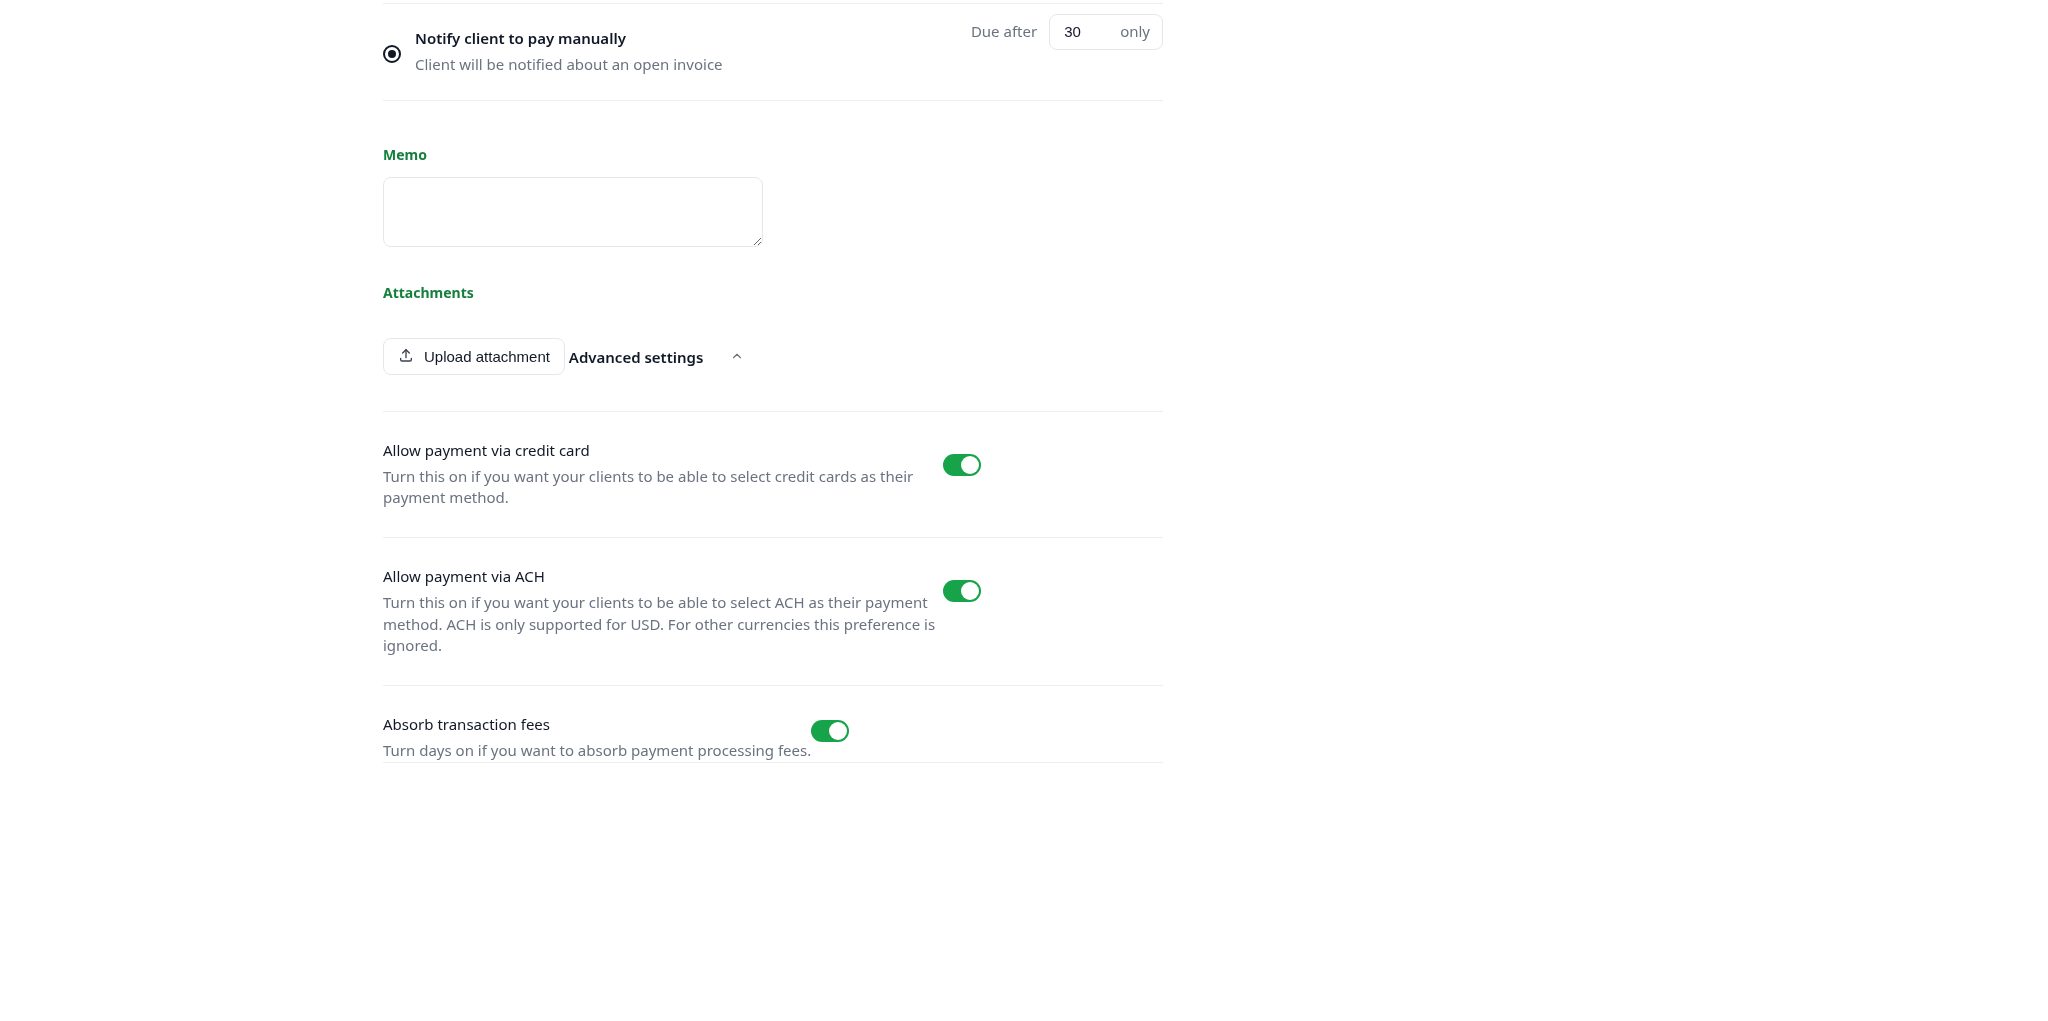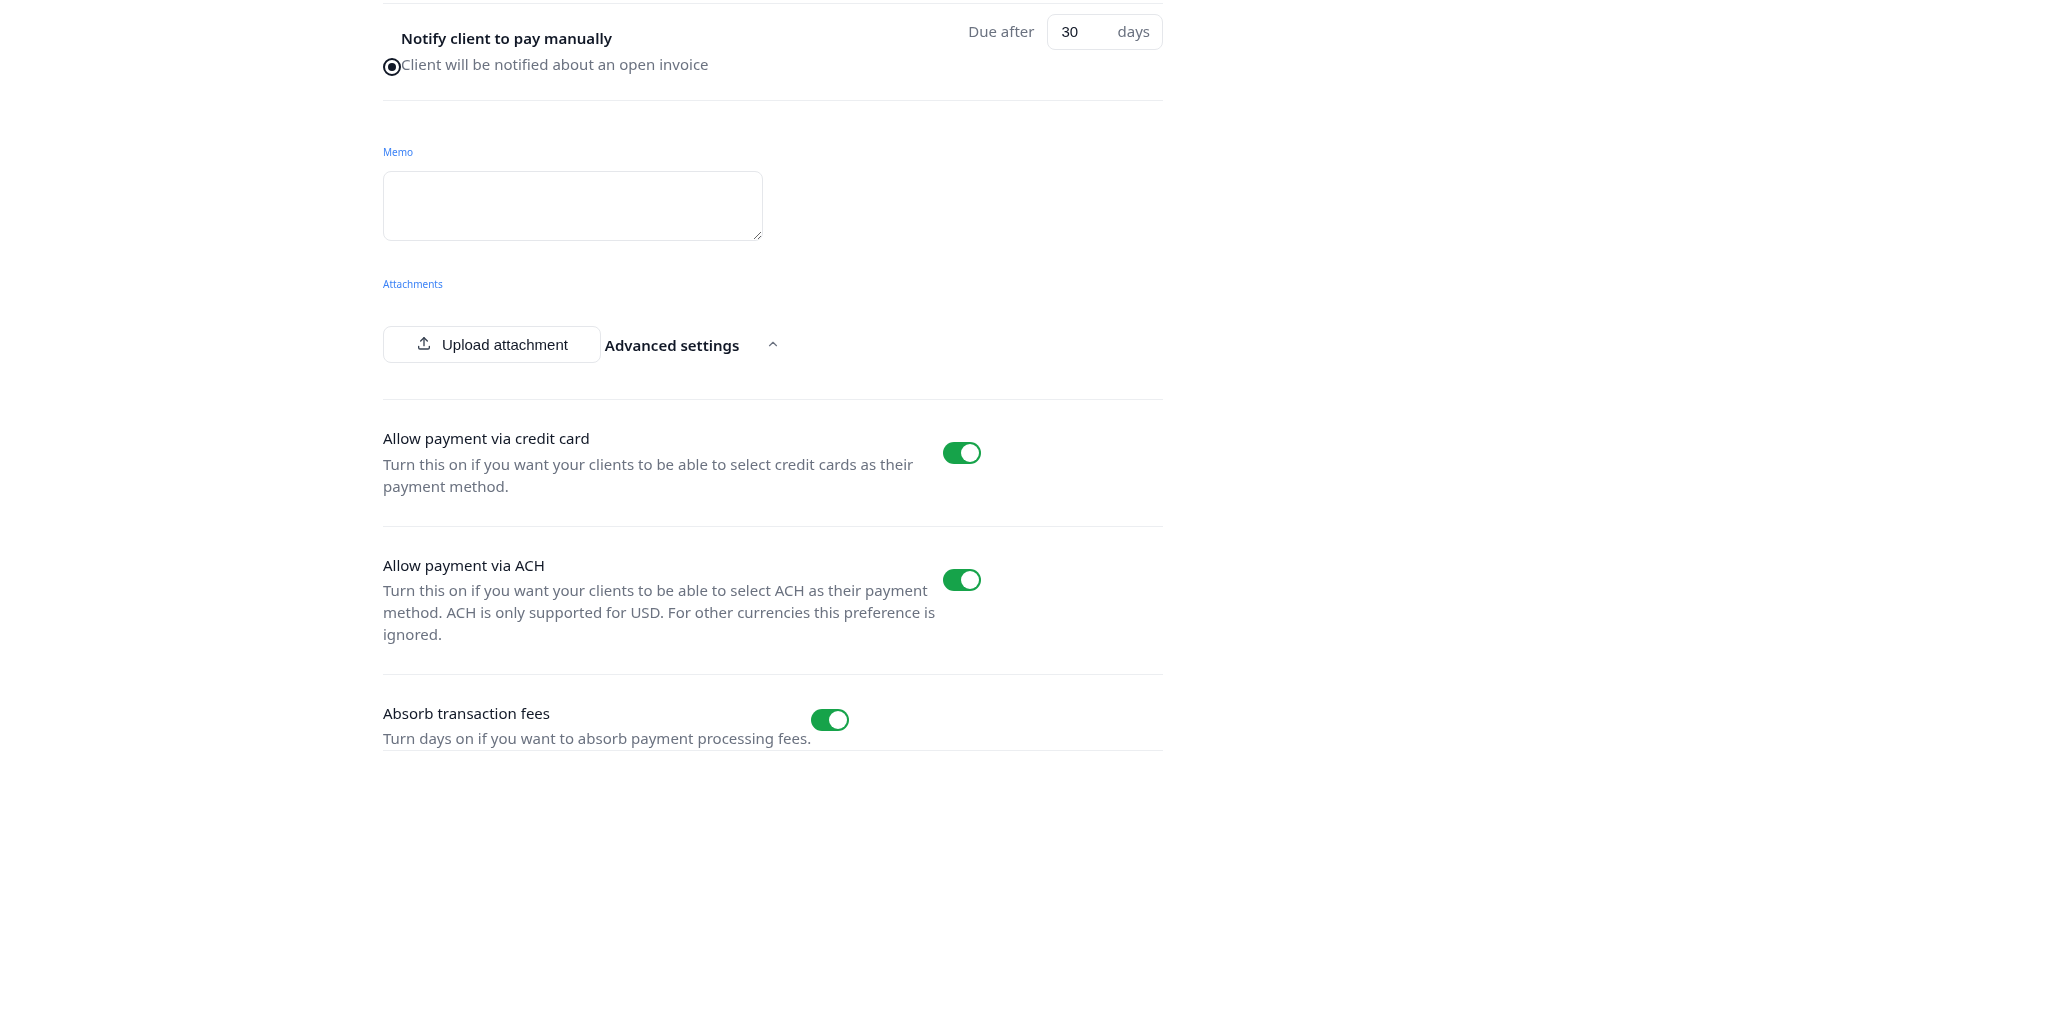--- a/index.html
+++ b/index.html
@@ -24,46 +24,46 @@
     position:relative;
   }
   .container{
     width:780px;
     margin-left:383px;
     padding-top:0;
   }
   .hr{height:1px;background:#eceef1}
   .hr-top{margin-top:3px}
   .row{display:flex;align-items:flex-start;justify-content:space-between}
-  .pay-option{padding:24px 0 24px 0;display:flex;align-items:flex-end}
+  .pay-option{padding:24px 0 24px 0;display:flex;gap:14px;align-items:center}
   .radio-outer{
     width:18px;height:18px;border:2px solid #111827;border-radius:50%;
     display:flex;align-items:center;justify-content:center;margin-top:4px;flex:0 0 auto;
     cursor:pointer;
   }
   .radio-outer .dot{width:8px;height:8px;background:#111827;border-radius:50%}
   .opt-text .title{font-weight:600;color:#111827;font-size:15px}
   .opt-text .sub{color:var(--muted);margin-top:4px;font-size:15px}
   .due-wrap{display:flex;align-items:center;gap:12px;margin-top:10px}
   .due-label{color:var(--muted)}
   .due-input{
     border:1px solid var(--border);border-radius:8px;display:flex;align-items:center;
     padding:6px 12px;gap:18px;color:var(--muted);background:#fff;
   }
   .due-input input{
     border:none;outline:none;width:40px;font-size:15px;color:#111827;background:transparent;
   }
-  .section-label{font-weight:400;color:#3b82f6;font-size:10px;margin-top:20px}
+  .section-label{font-weight:700;color:#15803d;font-size:14px;margin-top:20px}
   textarea.memo{
     margin-top:12px;width:380px;height:70px;border:1px solid var(--border);
     border-radius:8px;resize:both;padding:8px;font-family:inherit;font-size:15px;outline:none;
   }
   .upload-btn{
     margin-top:12px;border:1px solid var(--border);border-radius:8px;background:#fff;
-    padding:8px 32px;display:inline-flex;align-items:center;gap:10px;cursor:pointer;
+    padding:8px 14px;display:inline-flex;align-items:center;gap:10px;cursor:pointer;
     font-size:15px;color:#111827;
   }
   .upload-btn svg{width:16px;height:16px}
   .adv-toggle{
     display:inline-flex;align-items:center;gap:27px;font-weight:600;cursor:pointer;
     color:#111827;font-size:15px;margin-top:44px;
   }
   .adv-toggle svg{width:14px;height:14px}
   .setting{
     display:flex;align-items:flex-start;
@@ -97,21 +97,21 @@
           </span>
         <div class="opt-text">
           <div class="title">Notify client to pay manually</div>
           <div class="sub">Client will be notified about an open invoice</div>
         </div>
       </div>
       <div class="due-wrap">
         <span class="due-label">Due after</span>
         <span class="due-input">
           <input type="text" value="30" style="">
-          <span>days</span>
+          <span>only</span>
         </span>
       </div>
     </div>
 
     <div class="hr"></div>
 
     <div class="section-label" style="margin-top:44px">Memo</div>
     <textarea class="memo" style=""></textarea>
 
     <div class="section-label" style="margin-top:30px">Attachments</div>

